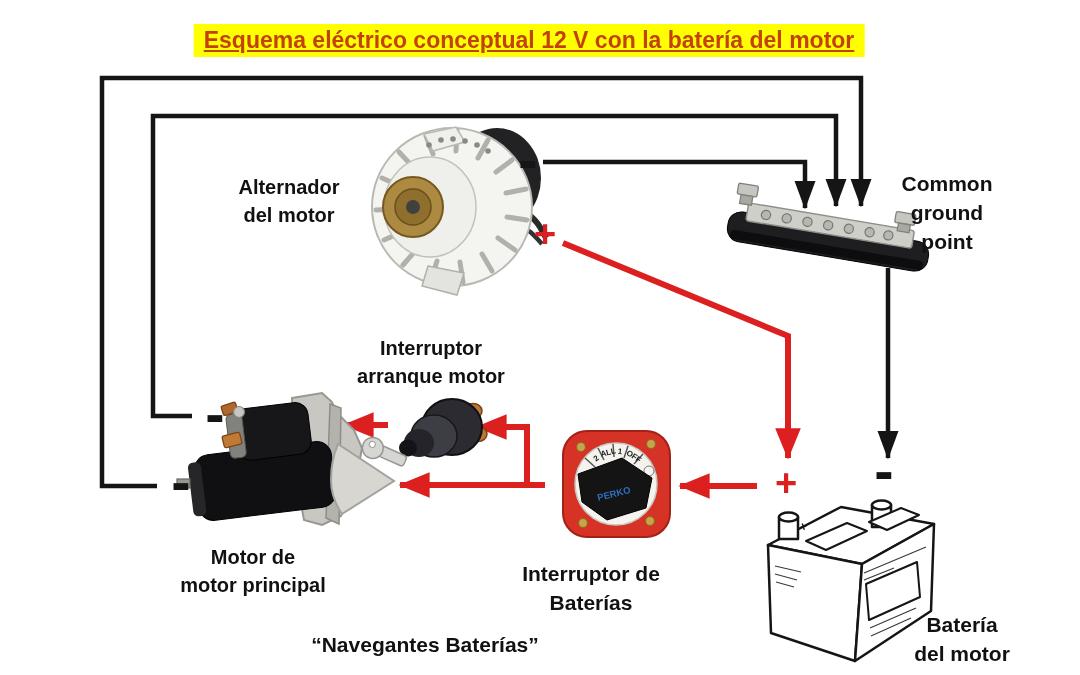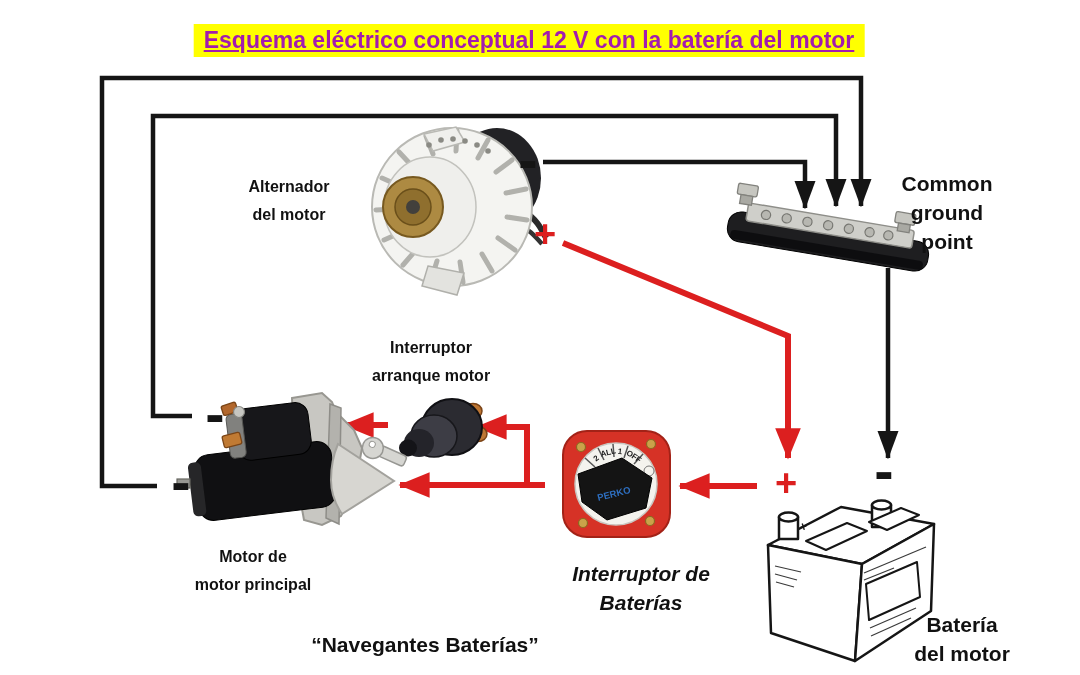--- a/index.html
+++ b/index.html
@@ -1,24 +1,24 @@
 <!DOCTYPE html>
 <html><head>
 <meta charset="utf-8">
 <style>
   html,body{margin:0;padding:0;background:#ffffff;}
   .stage{position:relative;width:1080px;height:675px;background:#ffffff;overflow:hidden;
          font-family:"Liberation Sans",sans-serif;color:#111;}
   .title{position:absolute;left:529px;top:24px;transform:translateX(-50%);
          background:#ffff00;font-size:23px;font-weight:bold;text-decoration:underline;
-         padding:3px 10px;white-space:nowrap;color:#a21caf;}
+         padding:3px 10px;white-space:nowrap;color:#c2410c;}
   .lbl{position:absolute;transform:translateX(-50%);text-align:center;font-weight:bold;
        color:#111;white-space:nowrap;}
   .lbl div{line-height:29px;font-size:21px;}
-  .lbl.tight div{line-height:28px;font-size:16px;}
+  .lbl.tight div{line-height:28px;font-size:20px;}
   svg.diagram{position:absolute;left:0;top:0;}
   .footerq{position:absolute;left:425px;top:633px;transform:translateX(-50%);
            font-size:21px;font-weight:bold;white-space:nowrap;}
 </style>
 </head>
 <body>
 
 <div class="stage">
 
   <div class="title">Esquema eléctrico conceptual 12 V con la batería del motor</div>
@@ -219,21 +219,21 @@
   <div class="lbl tight" style="left:431px;top:334px;">
     <div>Interruptor</div>
     <div>arranque motor</div>
   </div>
 
   <div class="lbl tight" style="left:253px;top:543px;">
     <div>Motor de</div>
     <div>motor principal</div>
   </div>
 
-  <div class="lbl" style="left:641px;top:559px;font-style:italic;">
+  <div class="lbl" style="left:591px;top:559px;">
     <div>Interruptor de</div>
     <div>Baterías</div>
   </div>
 
   <div class="lbl" style="left:962px;top:610px;">
     <div>Batería</div>
     <div>del motor</div>
   </div>
 
   <div class="footerq">“Navegantes Baterías”</div>

